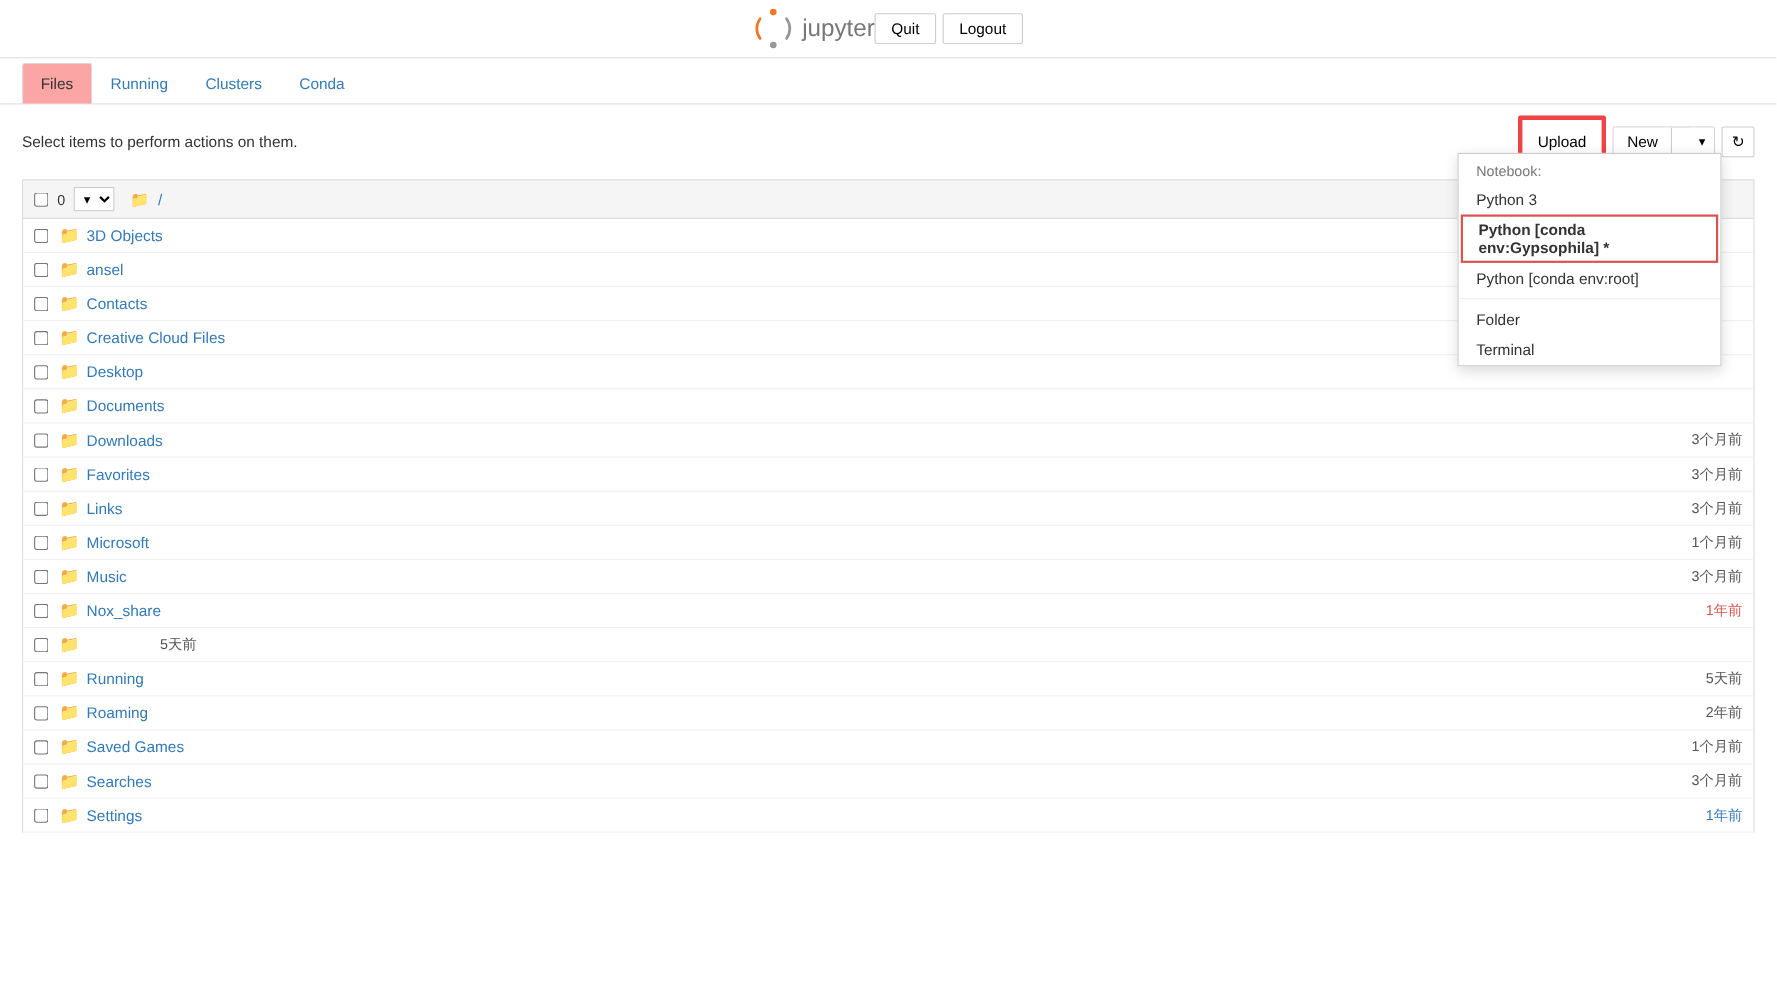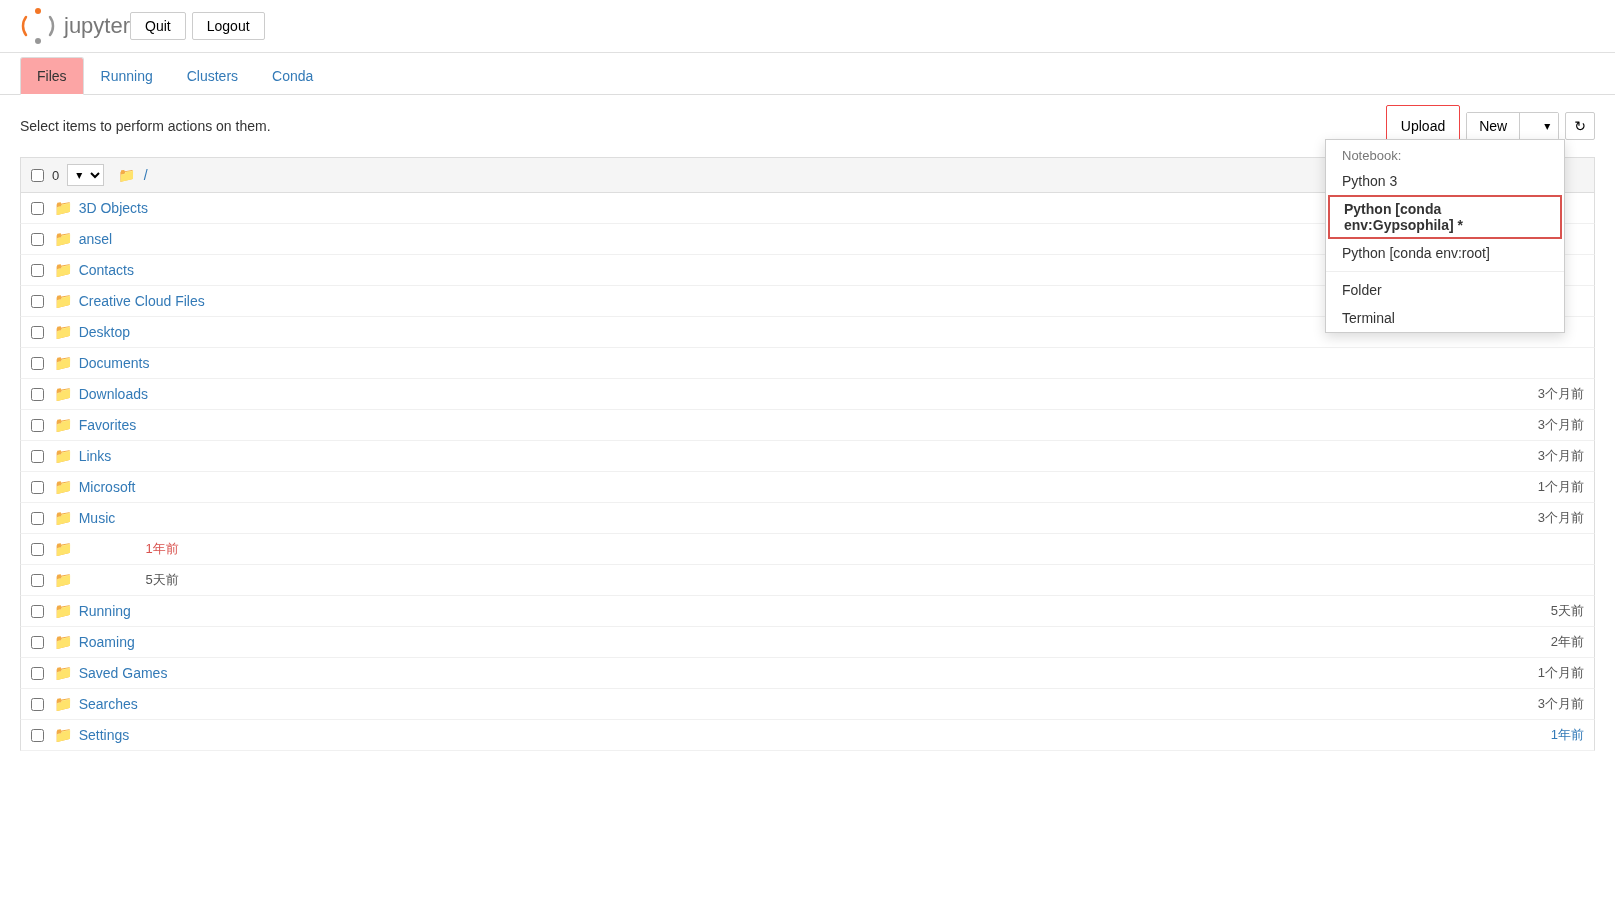--- a/index.html
+++ b/index.html
@@ -2,21 +2,21 @@
 <html><head>
   <meta charset="utf-8">
   <style>
     * { box-sizing: border-box; margin: 0; padding: 0; }
     body { font-family: "Helvetica Neue", Arial, sans-serif; font-size: 14px; color: #333; background: #fff; }
 
     
     .header {
       display: flex;
       align-items: center;
-      justify-content: flex-start;
+      justify-content: center;
       padding: 8px 20px;
       border-bottom: 1px solid #e0e0e0;
     }
     .logo {
       display: flex;
       align-items: center;
       gap: 8px;
     }
     .logo-icon {
       width: 36px;
@@ -72,21 +72,21 @@
     }
     .toolbar-left { font-size: 14px; color: #333; }
     .toolbar-right {
       display: flex;
       align-items: center;
       gap: 6px;
       position: relative;
     }
     .upload-btn {
       padding: 12px 14px;
-      border: 1px solid #ef4444;
+      border: 4px solid #ef4444;
       background: #fff;
       cursor: pointer;
       font-size: 14px;
       border-radius: 2px;
     }
     .new-btn-group {
       display: flex;
       border: 1px solid #ccc;
       border-radius: 2px;
       overflow: visible;
@@ -329,20 +329,21 @@
   </div>
   <div class="file-row">
     <input type="checkbox" style="">
     <span class="file-folder-icon">📁</span>
     <a class="file-name">Music</a>
     <span class="file-date">3个月前</span>
   </div>
   <div class="file-row">
     <input type="checkbox" style="">
     <span class="file-folder-icon">📁</span>
+    <a class="file-name">Nox_share</a>
     <span class="file-date red">1年前</span>
   </div>
   <div class="file-row">
     <input type="checkbox" style="">
     <span class="file-folder-icon">📁</span>
     <span class="file-date">5天前</span>
   </div>
   <div class="file-row">
     <input type="checkbox" style="">
     <span class="file-folder-icon">📁</span>

